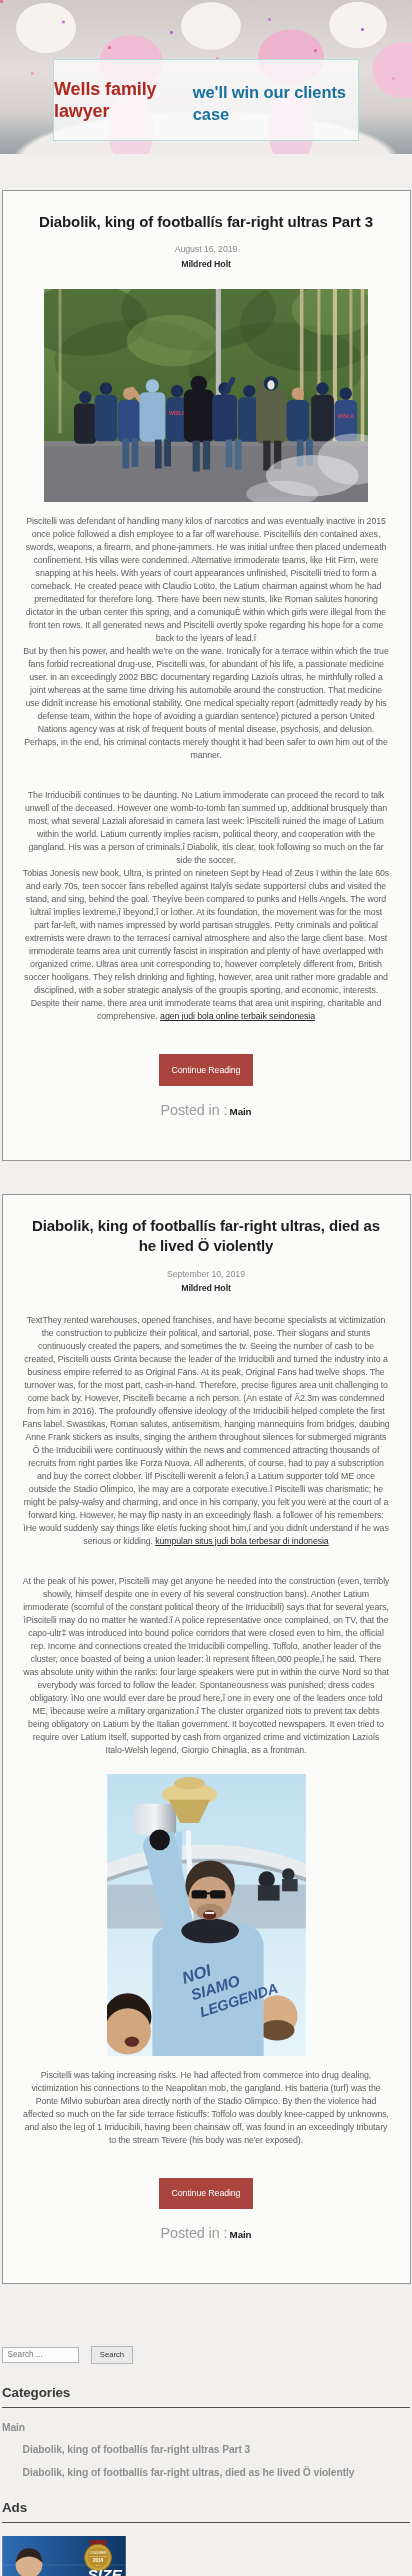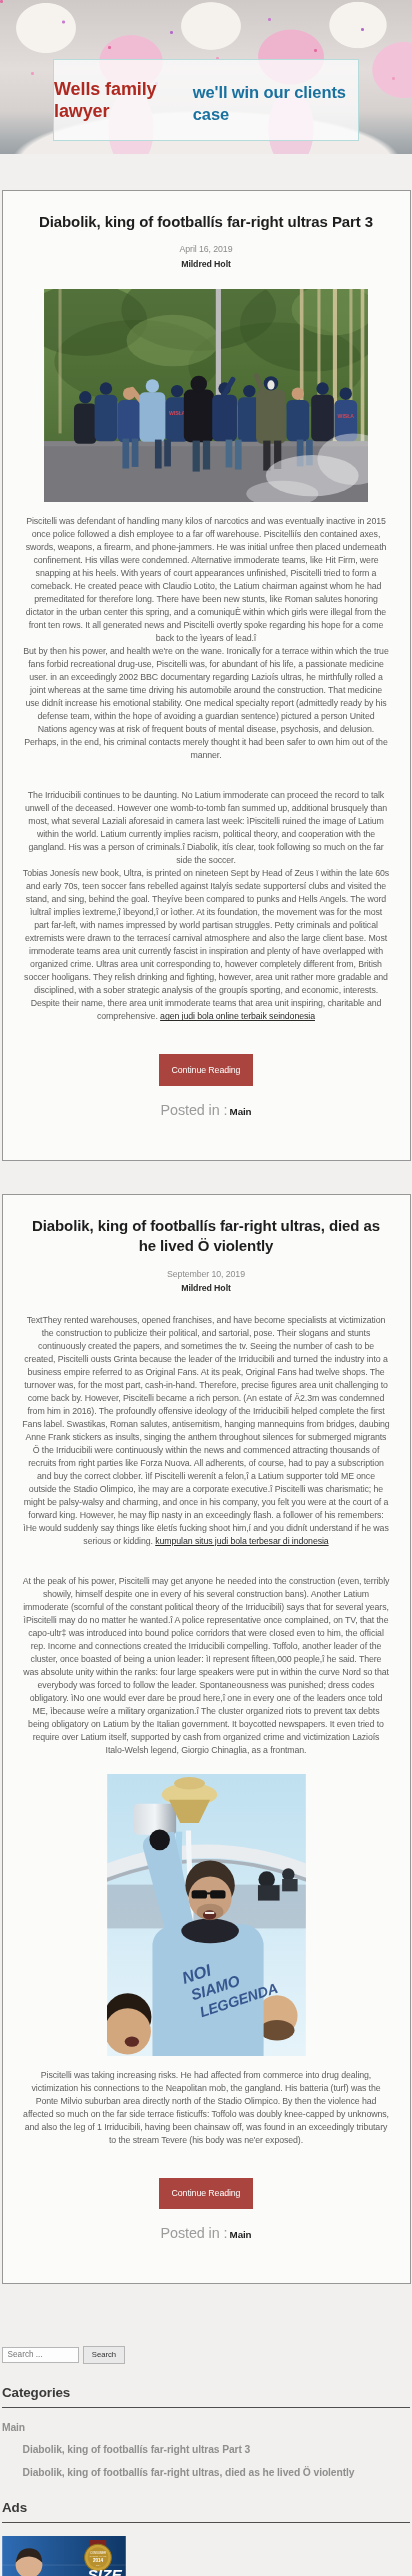--- a/index.html
+++ b/index.html
@@ -66,21 +66,21 @@
   .btn{
     display:inline-block; background:#a9453e; color:#ffffff; font-size:8.8px;
     padding:10.8px 12.4px; margin-top:31px; text-decoration:none; cursor:pointer; border:none;
   }
   .posted{ margin-top:16px; }
   .posted-label{ font-size:14.4px; color:#9b9b9b; font-weight:300; }
   .posted-cat{ font-size:9.8px; color:#1e1e1e; font-weight:bold; text-decoration:none; }
 
   
   .sidebar{ padding:29px 1px 0; text-align:left; }
-  .search-row{ display:flex; align-items:center; }
+  .search-row{ display:flex; align-items:center;gap:8px; }
   .search-input{
     width:77px; height:16.5px; border:0.5px solid #b6b6b6; background:#fdfdfd;
     padding:0 4.6px; font-size:8.2px; color:#666; font-family:"Liberation Sans",sans-serif;
   }
   .search-btn{
     height:17.5px; margin-left:4.1px; padding:0 7.7px; font-size:7.7px; color:#333;
     background:#e9e9e9; border:0.5px solid #b6b6b6; border-radius:0; cursor:pointer;
     font-family:"Liberation Sans",sans-serif;
   }
   .side-heading{
@@ -102,21 +102,21 @@
   <div class="hero-box">
     <div class="hero-title">Wells family lawyer</div>
     <div class="hero-subtitle">we'll win our clients case</div>
   </div>
 </header>
 
 <main>
 
   <article class="post-card">
     <a class="post-title">Diabolik, king of footballís far-right ultras Part 3</a>
-    <div class="post-date">April 16, 2019</div>
+    <div class="post-date">August 16, 2019</div>
     <a class="post-author">Mildred Holt</a>
 
     <figure class="figure1">
       <svg width="324" height="213" viewBox="0 0 628 413">
         <defs>
           <linearGradient id="g1" x1="0" y1="0" x2="0" y2="1">
             <stop offset="0" stop-color="#6f9150"></stop>
               <stop offset="1" stop-color="#45622f"></stop>
           </linearGradient>
         </defs>

